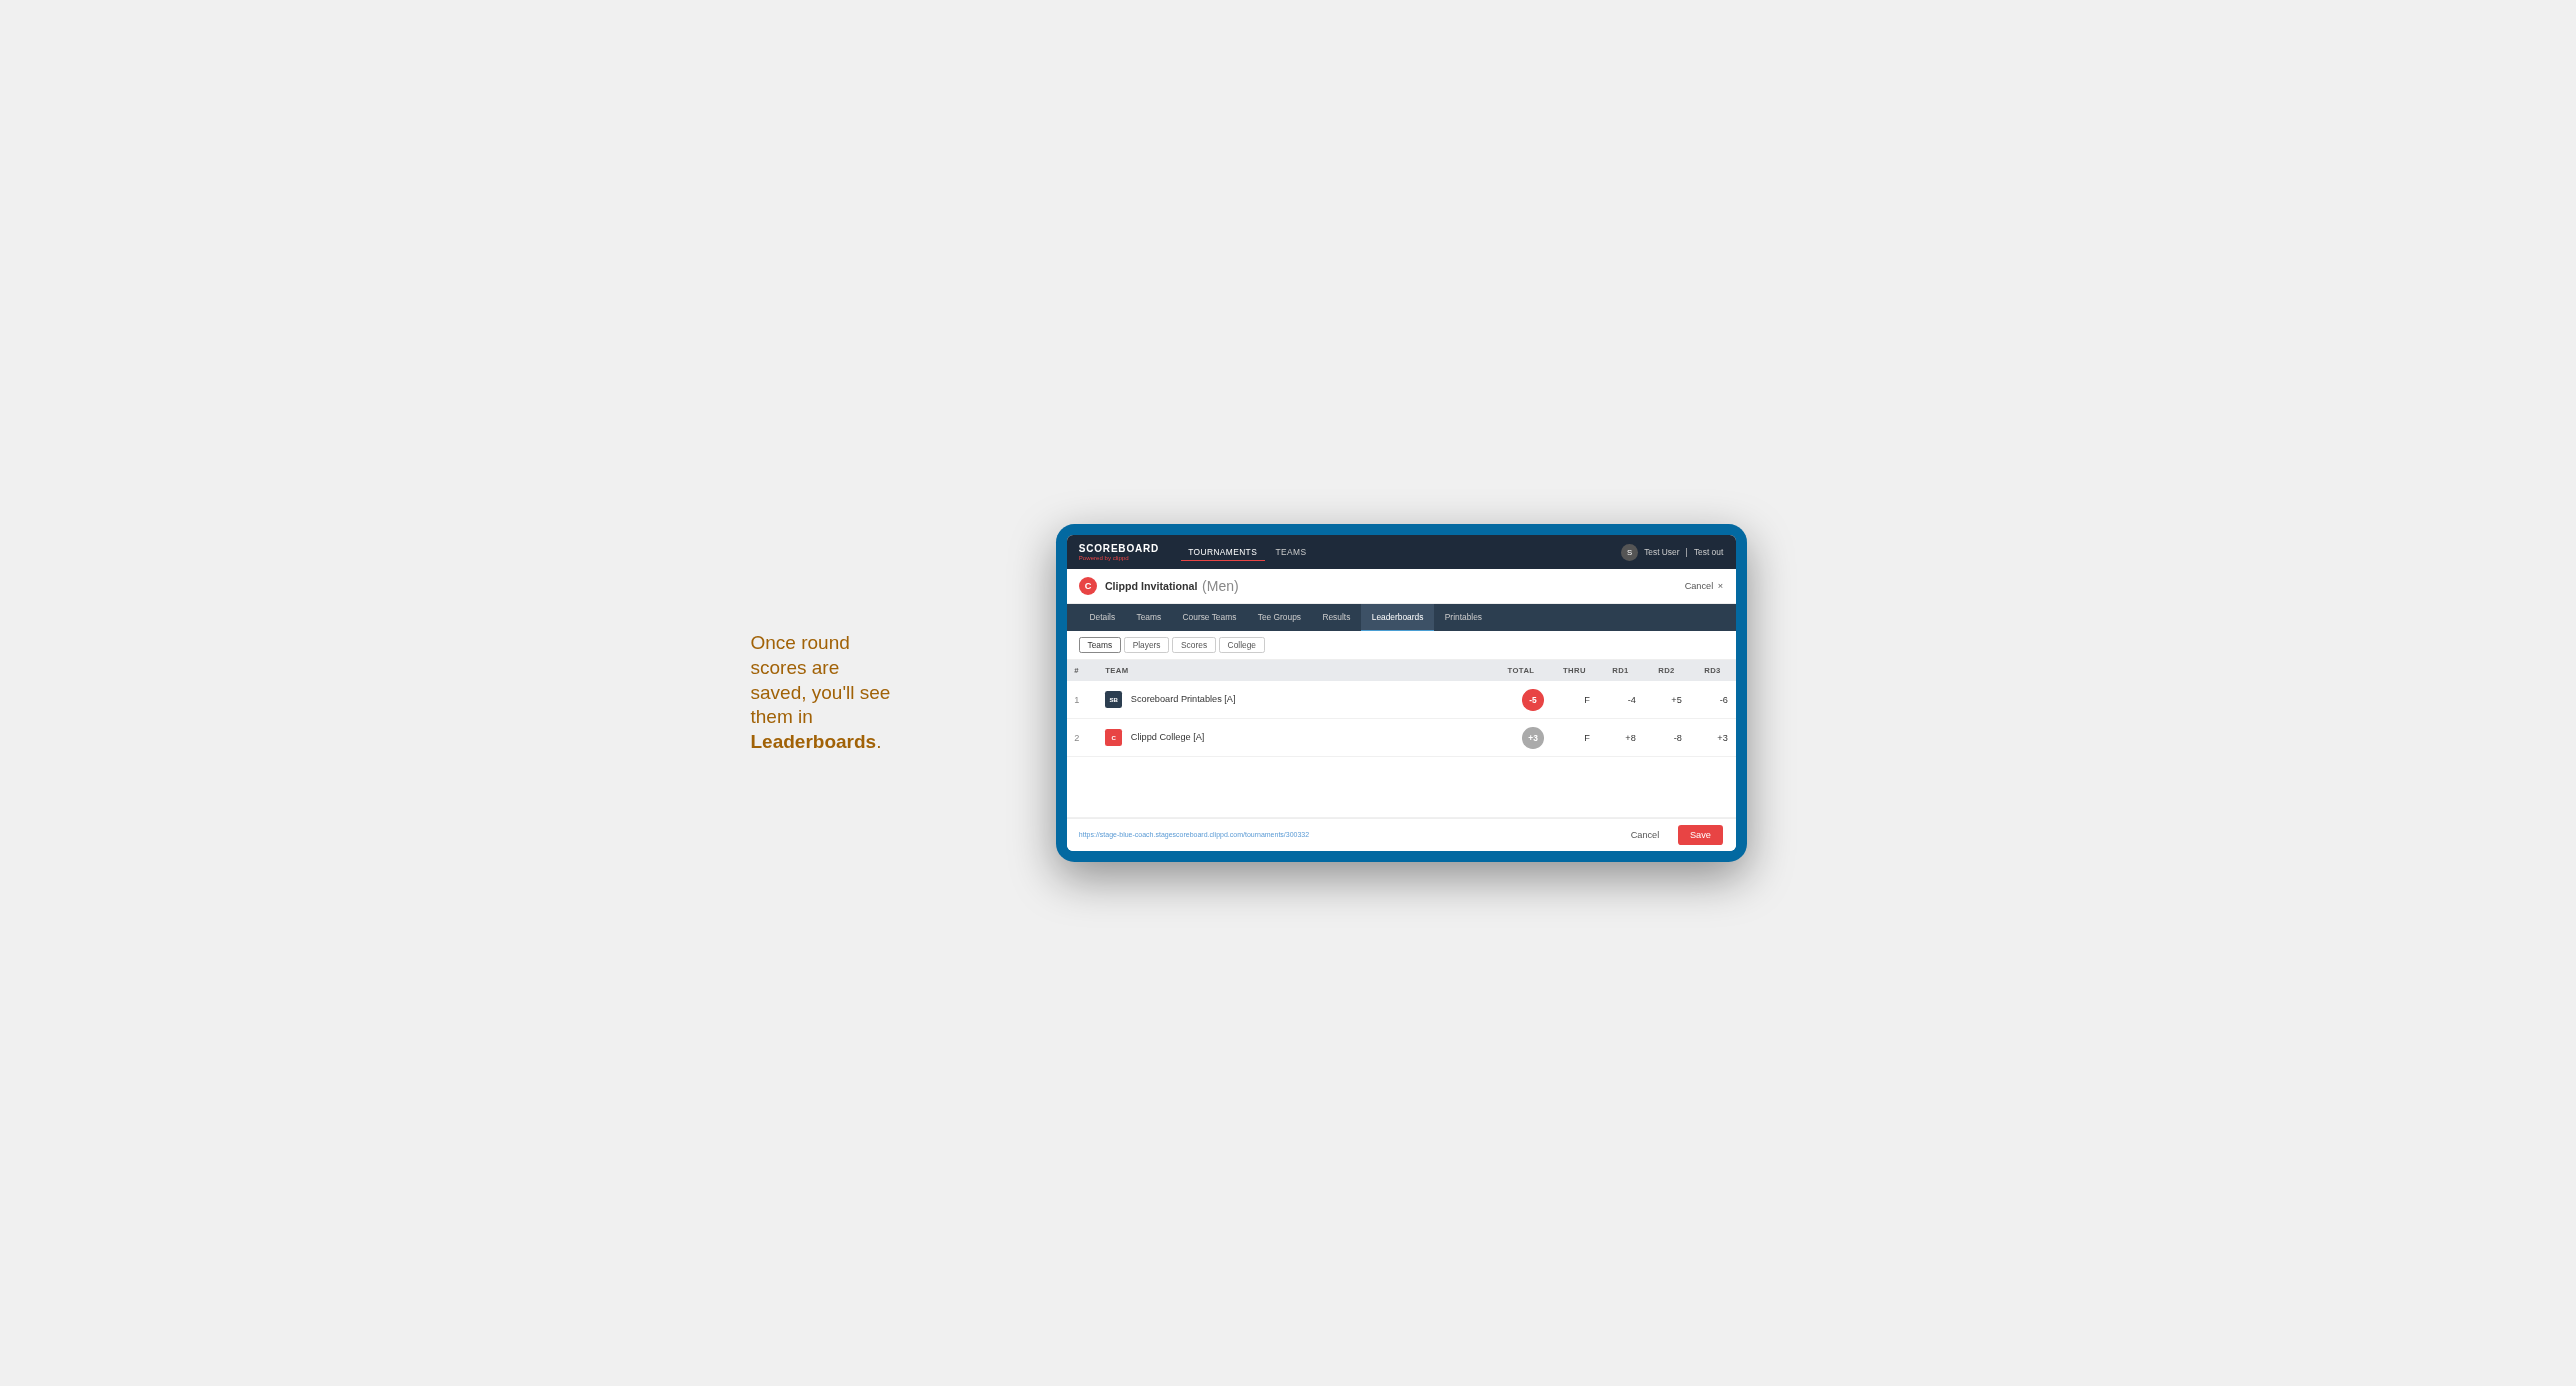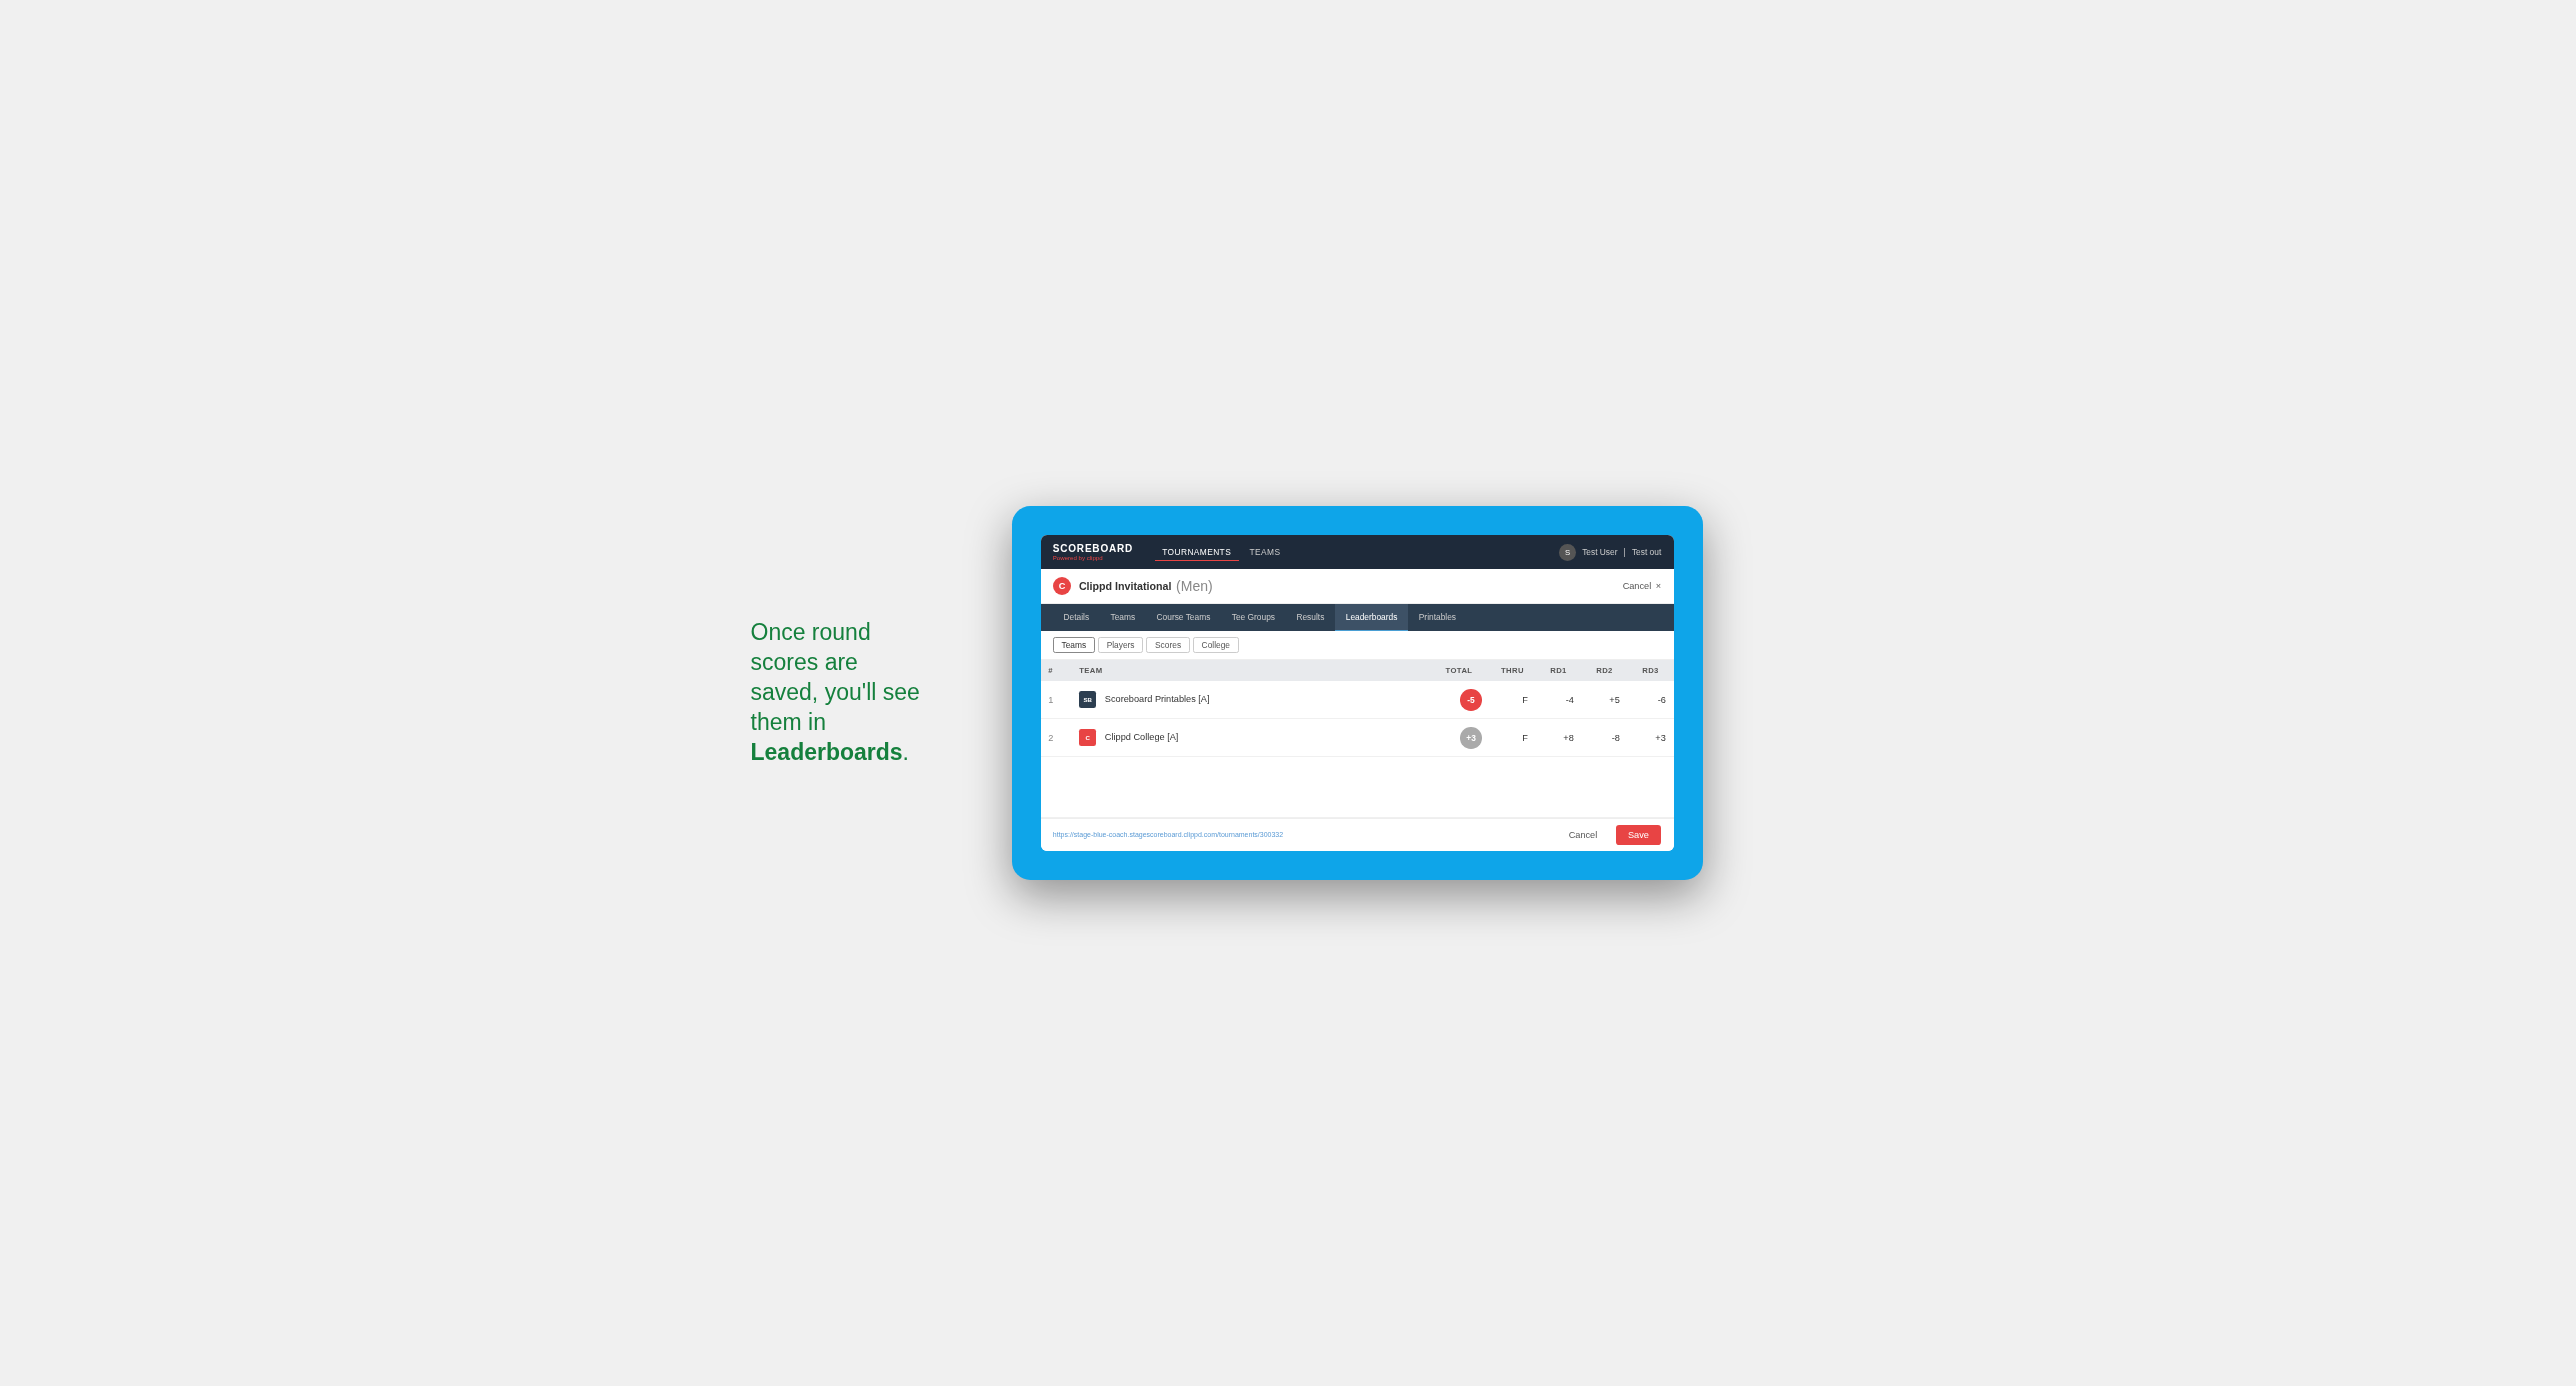--- a/index.html
+++ b/index.html
@@ -16,35 +16,36 @@
     .page-wrapper {
       display: flex;
       align-items: center;
       gap: 46px;
       width: 100%;
       max-width: 1075px;
     }
 
     .sidebar-text {
       flex: 0 0 215px;
-      font-size: 23px;
+      font-size: 19px;
       line-height: 1.3;
-      color: #15803d;
+      color: #a16207;
     }
     .sidebar-text strong {
       font-weight: 900;
     }
 
     .tablet-outer {
       flex: 1;
-      background: #0ea5e9;
+      background: #0369a1;
       border-radius: 18.4px;
-      padding: 29px;
+      padding: 11px;
       box-shadow: 0 15.4px 46px rgba(0,0,0,0.4);
       max-width: 691px;
+      margin-left: 44px;
     }
 
     .tablet-screen {
       background: #fff;
       border-radius: 6.1px;
       overflow: hidden;
       display: flex;
       flex-direction: column;
     }
 

